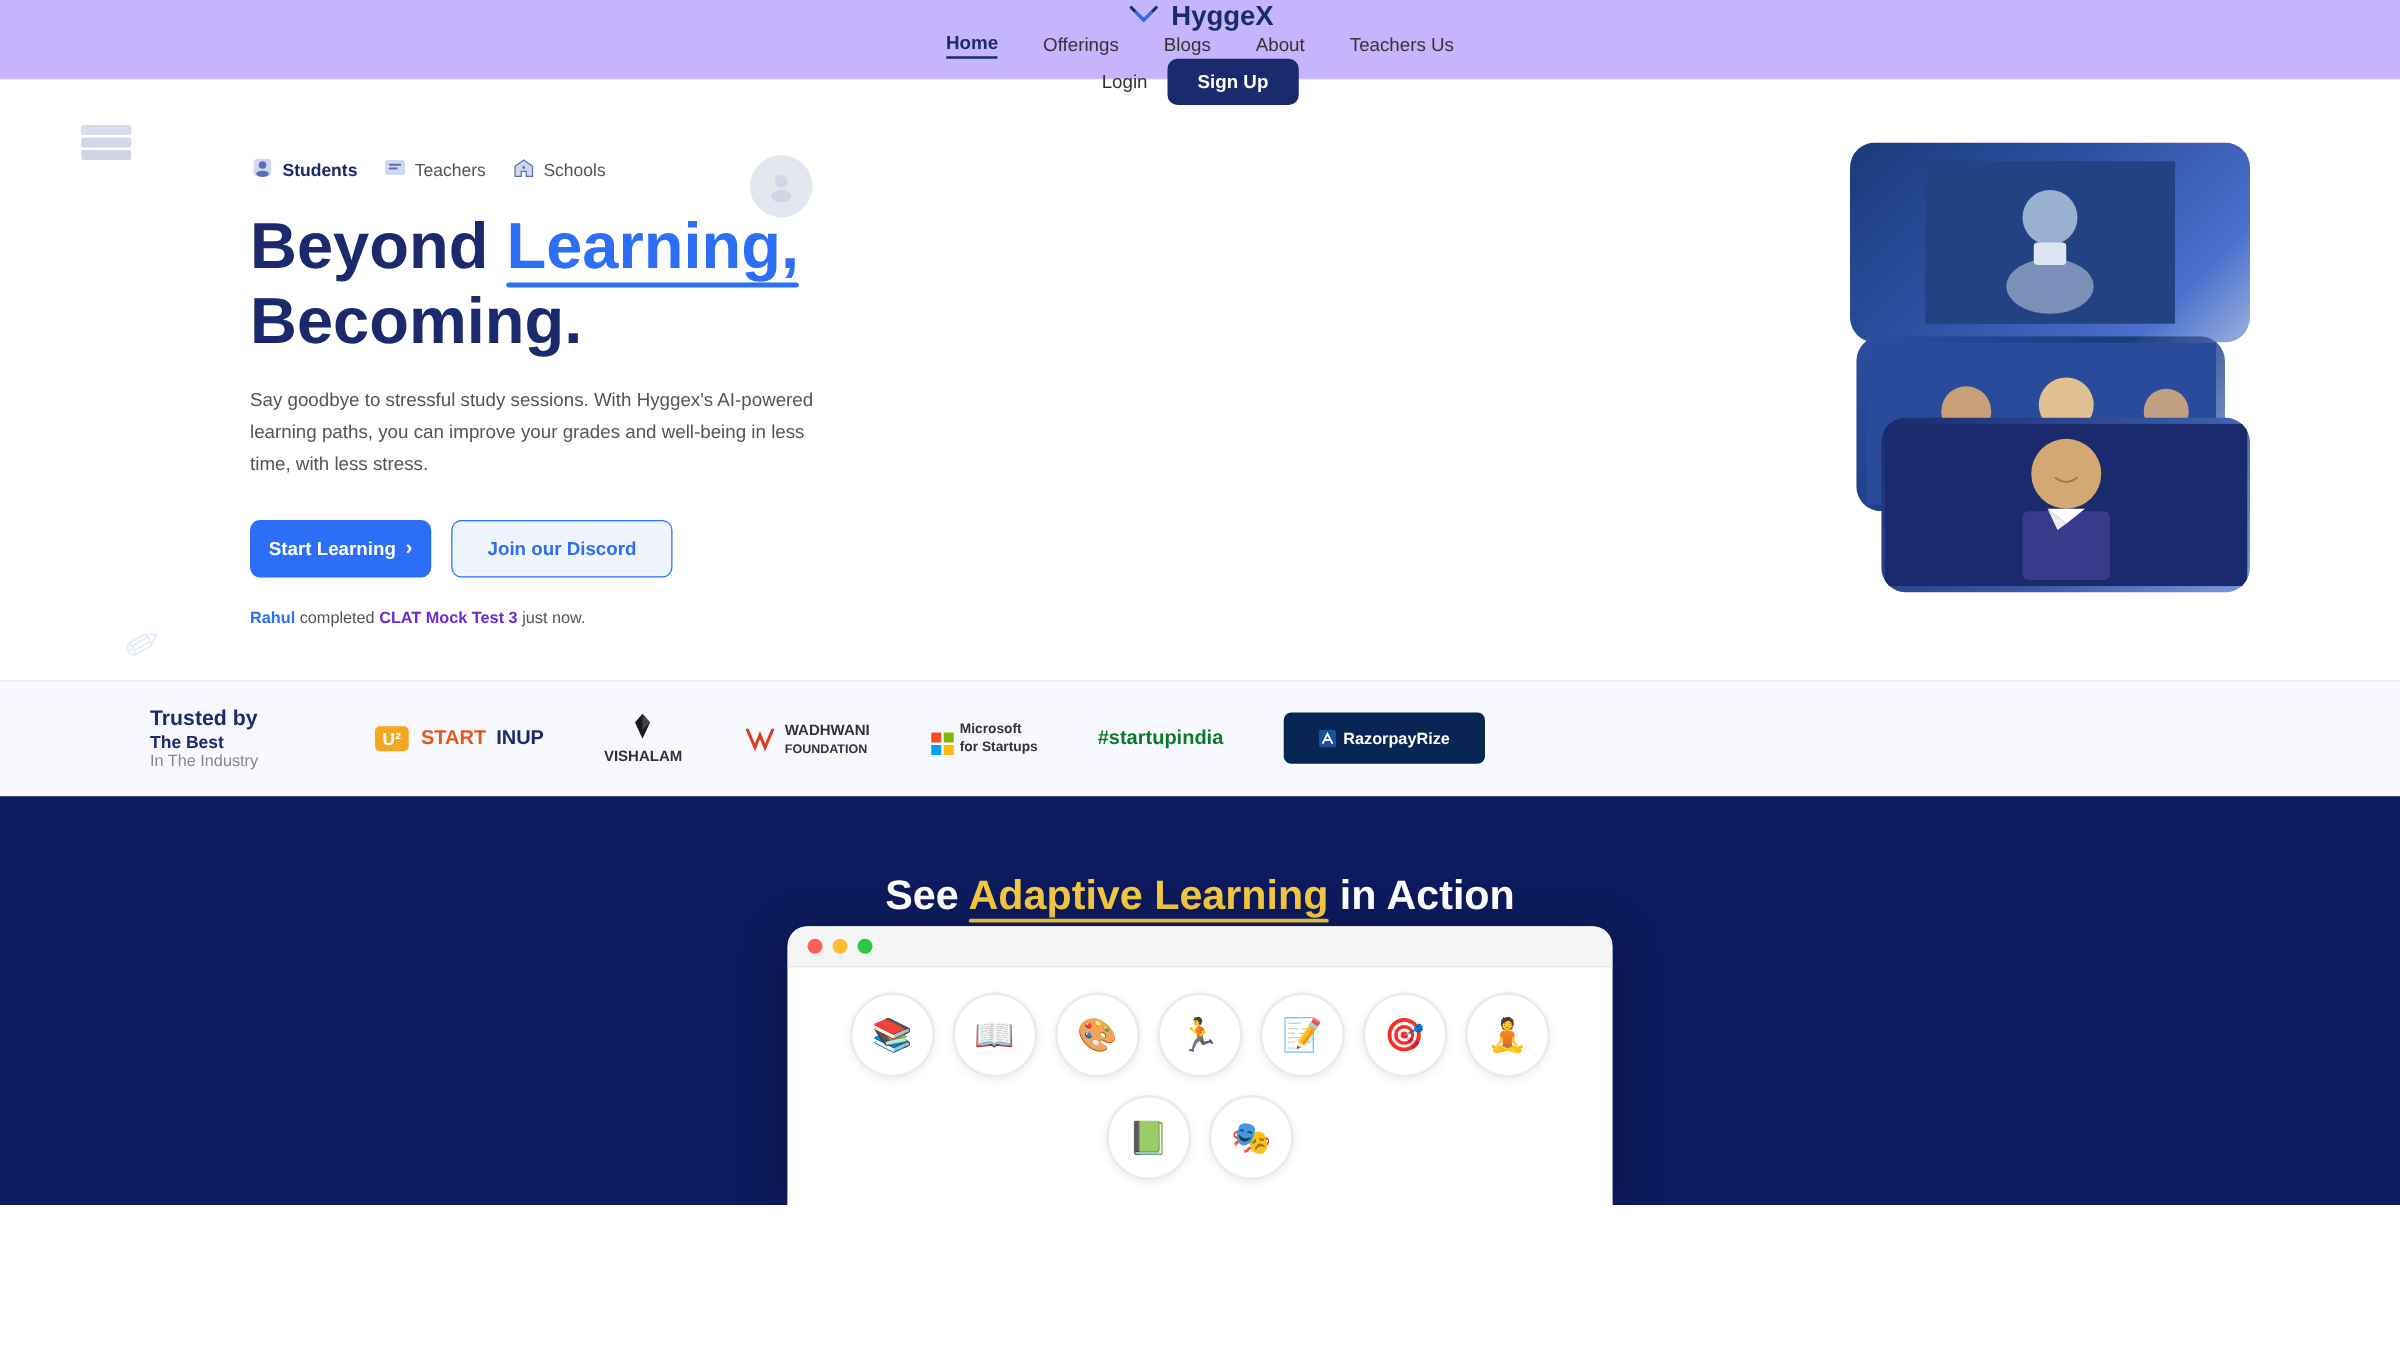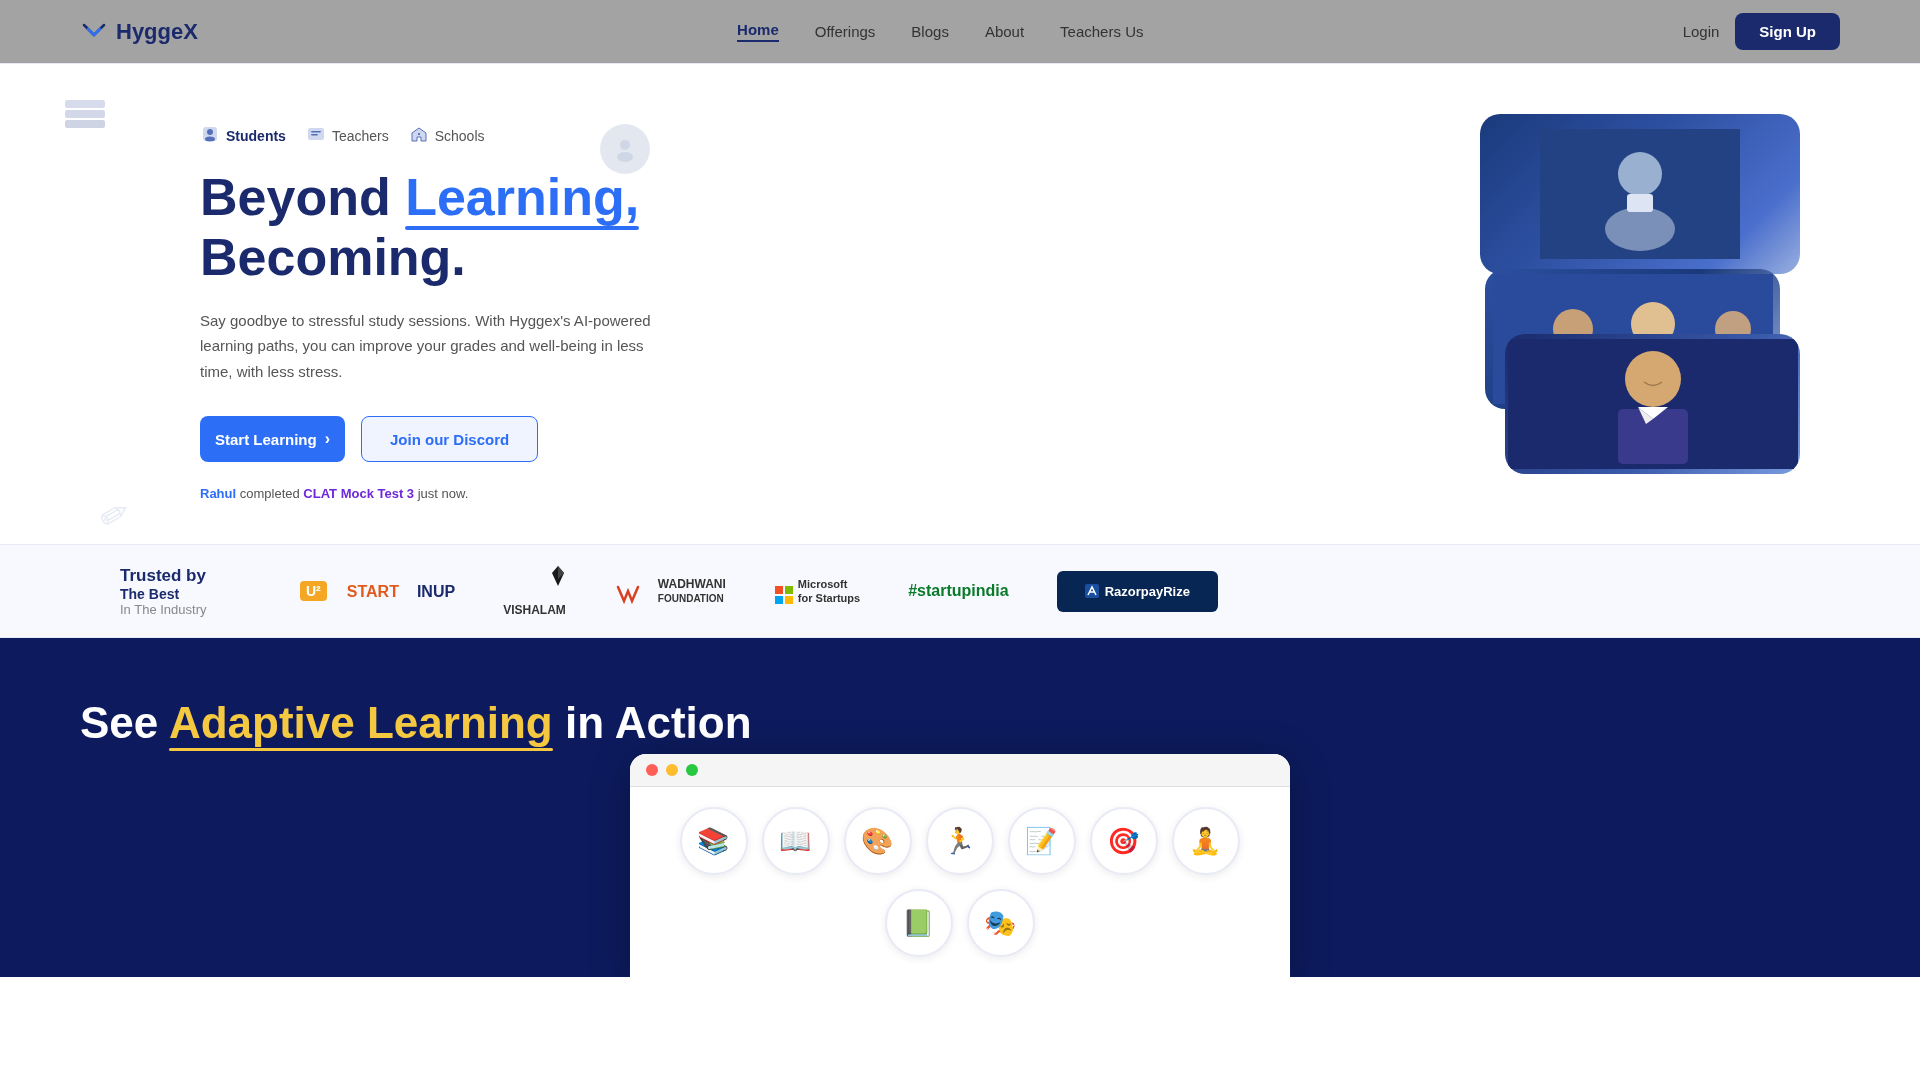--- a/index.html
+++ b/index.html
@@ -3,21 +3,21 @@
   <meta charset="utf-8">
   <style>
     * { margin: 0; padding: 0; box-sizing: border-box; }
     body { font-family: 'Segoe UI', Arial, sans-serif; background: #fff; color: #1a1a2e; overflow-x: hidden; }
 
     
     nav {
       display: flex; align-items: center; justify-content: space-between;
       padding: 0 80px; height: 64px;
       border-bottom: 1px solid #e8e8f0;
-      background: #a3a3a3; position: relative; z-index: 10;
+      background: #c4b5fd; position: relative; z-index: 10; flex-direction: column;
     }
     .logo { display: flex; align-items: center; gap: 8px; }
     .logo-icon { width: 28px; height: 22px; }
     .logo-text { font-size: 22px; font-weight: 700; color: #1a2a6c; }
     .nav-links { display: flex; gap: 36px; align-items: center; }
     .nav-link { font-size: 15px; color: #333; text-decoration: none; font-weight: 500; }
     .nav-link.active { color: #1a2a6c; font-weight: 700; border-bottom: 2px solid #1a2a6c; padding-bottom: 2px; }
     .nav-actions { display: flex; align-items: center; gap: 16px; }
     .btn-login { font-size: 15px; color: #333; background: none; border: none; cursor: pointer; font-weight: 500; }
     .btn-signup { background: #1a2a6c; color: #fff; border: none; border-radius: 8px; padding: 10px 24px; font-size: 15px; font-weight: 600; cursor: pointer; }
@@ -76,36 +76,36 @@
     
     .trusted-strip {
       background: #f8f9fe; border-top: 1px solid #e8eaf5; border-bottom: 1px solid #e8eaf5;
       padding: 20px 120px; display: flex; align-items: center; gap: 0;
     }
     .trusted-label { min-width: 180px; }
     .trusted-label .t1 { font-size: 17px; font-weight: 700; color: #1a2a6c; }
     .trusted-label .t2 { font-size: 14px; font-weight: 600; color: #1a2a6c; }
     .trusted-label .t3 { font-size: 13px; color: #888; }
     .trusted-logos { display: flex; align-items: center; gap: 48px; flex: 1; }
-    .trusted-logo { font-size: 14px; font-weight: 700; color: #444; display: flex; align-items: flex-end; gap: 16px; }
+    .trusted-logo { font-size: 14px; font-weight: 700; color: #444; display: flex; align-items: center; gap: 6px; }
     .logo-startinup { color: #e05a1e; font-size: 18px; font-weight: 800; }
     .logo-startinup span { color: #1a2a6c; }
     .logo-vishalam { color: #222; font-size: 13px; flex-direction: column; }
     .logo-wadhwani { color: #d94020; font-size: 16px; font-weight: 800; }
     .logo-ms { color: #444; font-size: 13px; display: flex; align-items: flex-end; gap: 4px; }
     .logo-startupindia { color: #1a5a2a; font-size: 16px; font-weight: 800; }
     .logo-razorpay { background: #072654; color: #fff; padding: 6px 14px; border-radius: 6px; font-size: 14px; font-weight: 700; }
 
     
     .adaptive-section {
       background: #0d1b5e; color: #fff;
       padding: 60px 80px 0 80px;
       min-height: 300px;
     }
-    .adaptive-title { text-align: left; font-size: 44px; font-weight: 700; margin-bottom: 6px; color: #fff; }
+    .adaptive-title { text-align: center; font-size: 33px; font-weight: 700; margin-bottom: 6px; color: #fff; }
     .adaptive-title .highlight { color: #f5c842; position: relative; }
     .adaptive-title .highlight::after {
       content: ''; display: block; position: absolute; bottom: -4px; left: 0;
       width: 100%; height: 3px; background: #f5c842; border-radius: 2px;
     }
 
     
     .mock-browser-wrap { display: flex; justify-content: center; position: relative; }
     .mock-browser {
       width: 660px; background: #fff; border-radius: 16px 16px 0 0;

